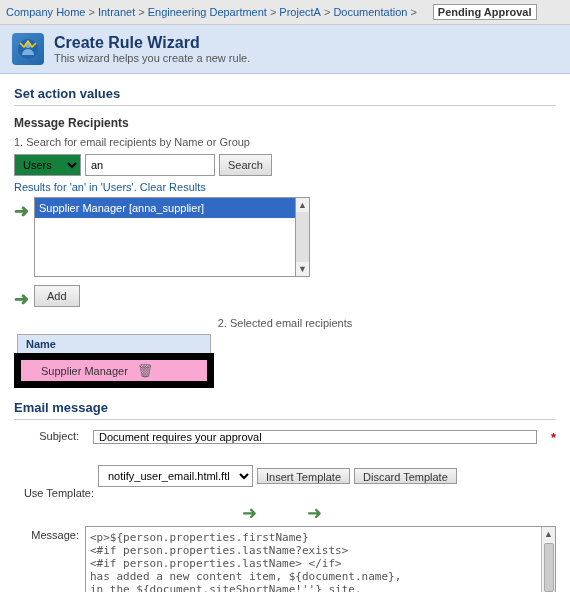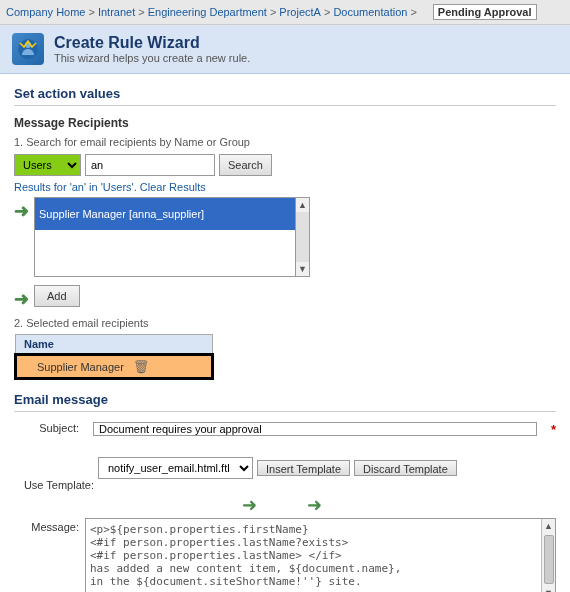--- a/index.html
+++ b/index.html
@@ -96,21 +96,21 @@
 
     
     .search-row {
       display: flex;
       align-items: center;
       gap: 4px;
       margin-bottom: 5px;
     }
     .search-row select {
       border: 1px solid #999;
-      background: #84cc16;
+      background: #15803d;
       font-size: 11px;
       padding: 2px 4px;
       height: 22px;
     }
     .search-row input[type="text"] {
       border: 1px solid #999;
       padding: 2px 5px;
       height: 22px;
       font-size: 11px;
       width: 130px;
@@ -148,21 +148,21 @@
     }
     .results-list {
       border: 1px solid #999;
       background: #fff;
       width: 262px;
       height: 80px;
       overflow-y: scroll;
       list-style: none;
     }
     .results-list li {
-      padding: 10px 4px;
+      padding: 4px 4px;
       font-size: 11px;
       cursor: pointer;
     }
     .results-list li.selected {
       background: #316ac5;
       color: #fff;
     }
     .add-arrow {
       position: absolute;
       left: -18px;
@@ -179,39 +179,40 @@
       font-size: 11px;
       cursor: pointer;
       color: #333;
     }
 
     
     .step2-label {
       font-size: 11px;
       color: #555;
       margin-bottom: 5px;
+      text-align: center;
     }
     .recipients-table {
       border-collapse: collapse;
       width: 200px;
       margin-bottom: 12px;
       font-size: 11px;
     }
     .recipients-table th {
       background: #d9e5f5;
       border: 1px solid #aaa;
       padding: 3px 8px;
       text-align: left;
       font-weight: bold;
       color: #1a3a6b;
     }
     .recipients-table td {
-      border: 3px solid #000000;
+      border: 7px solid #000000;
       padding: 3px 20px;
-      background: #fdba74;
+      background: #f9a8d4;
     }
     .delete-icon {
       color: #666;
       cursor: pointer;
       font-size: 13px;
       margin-left: 6px;
     }
 
     
     .email-section-title {

